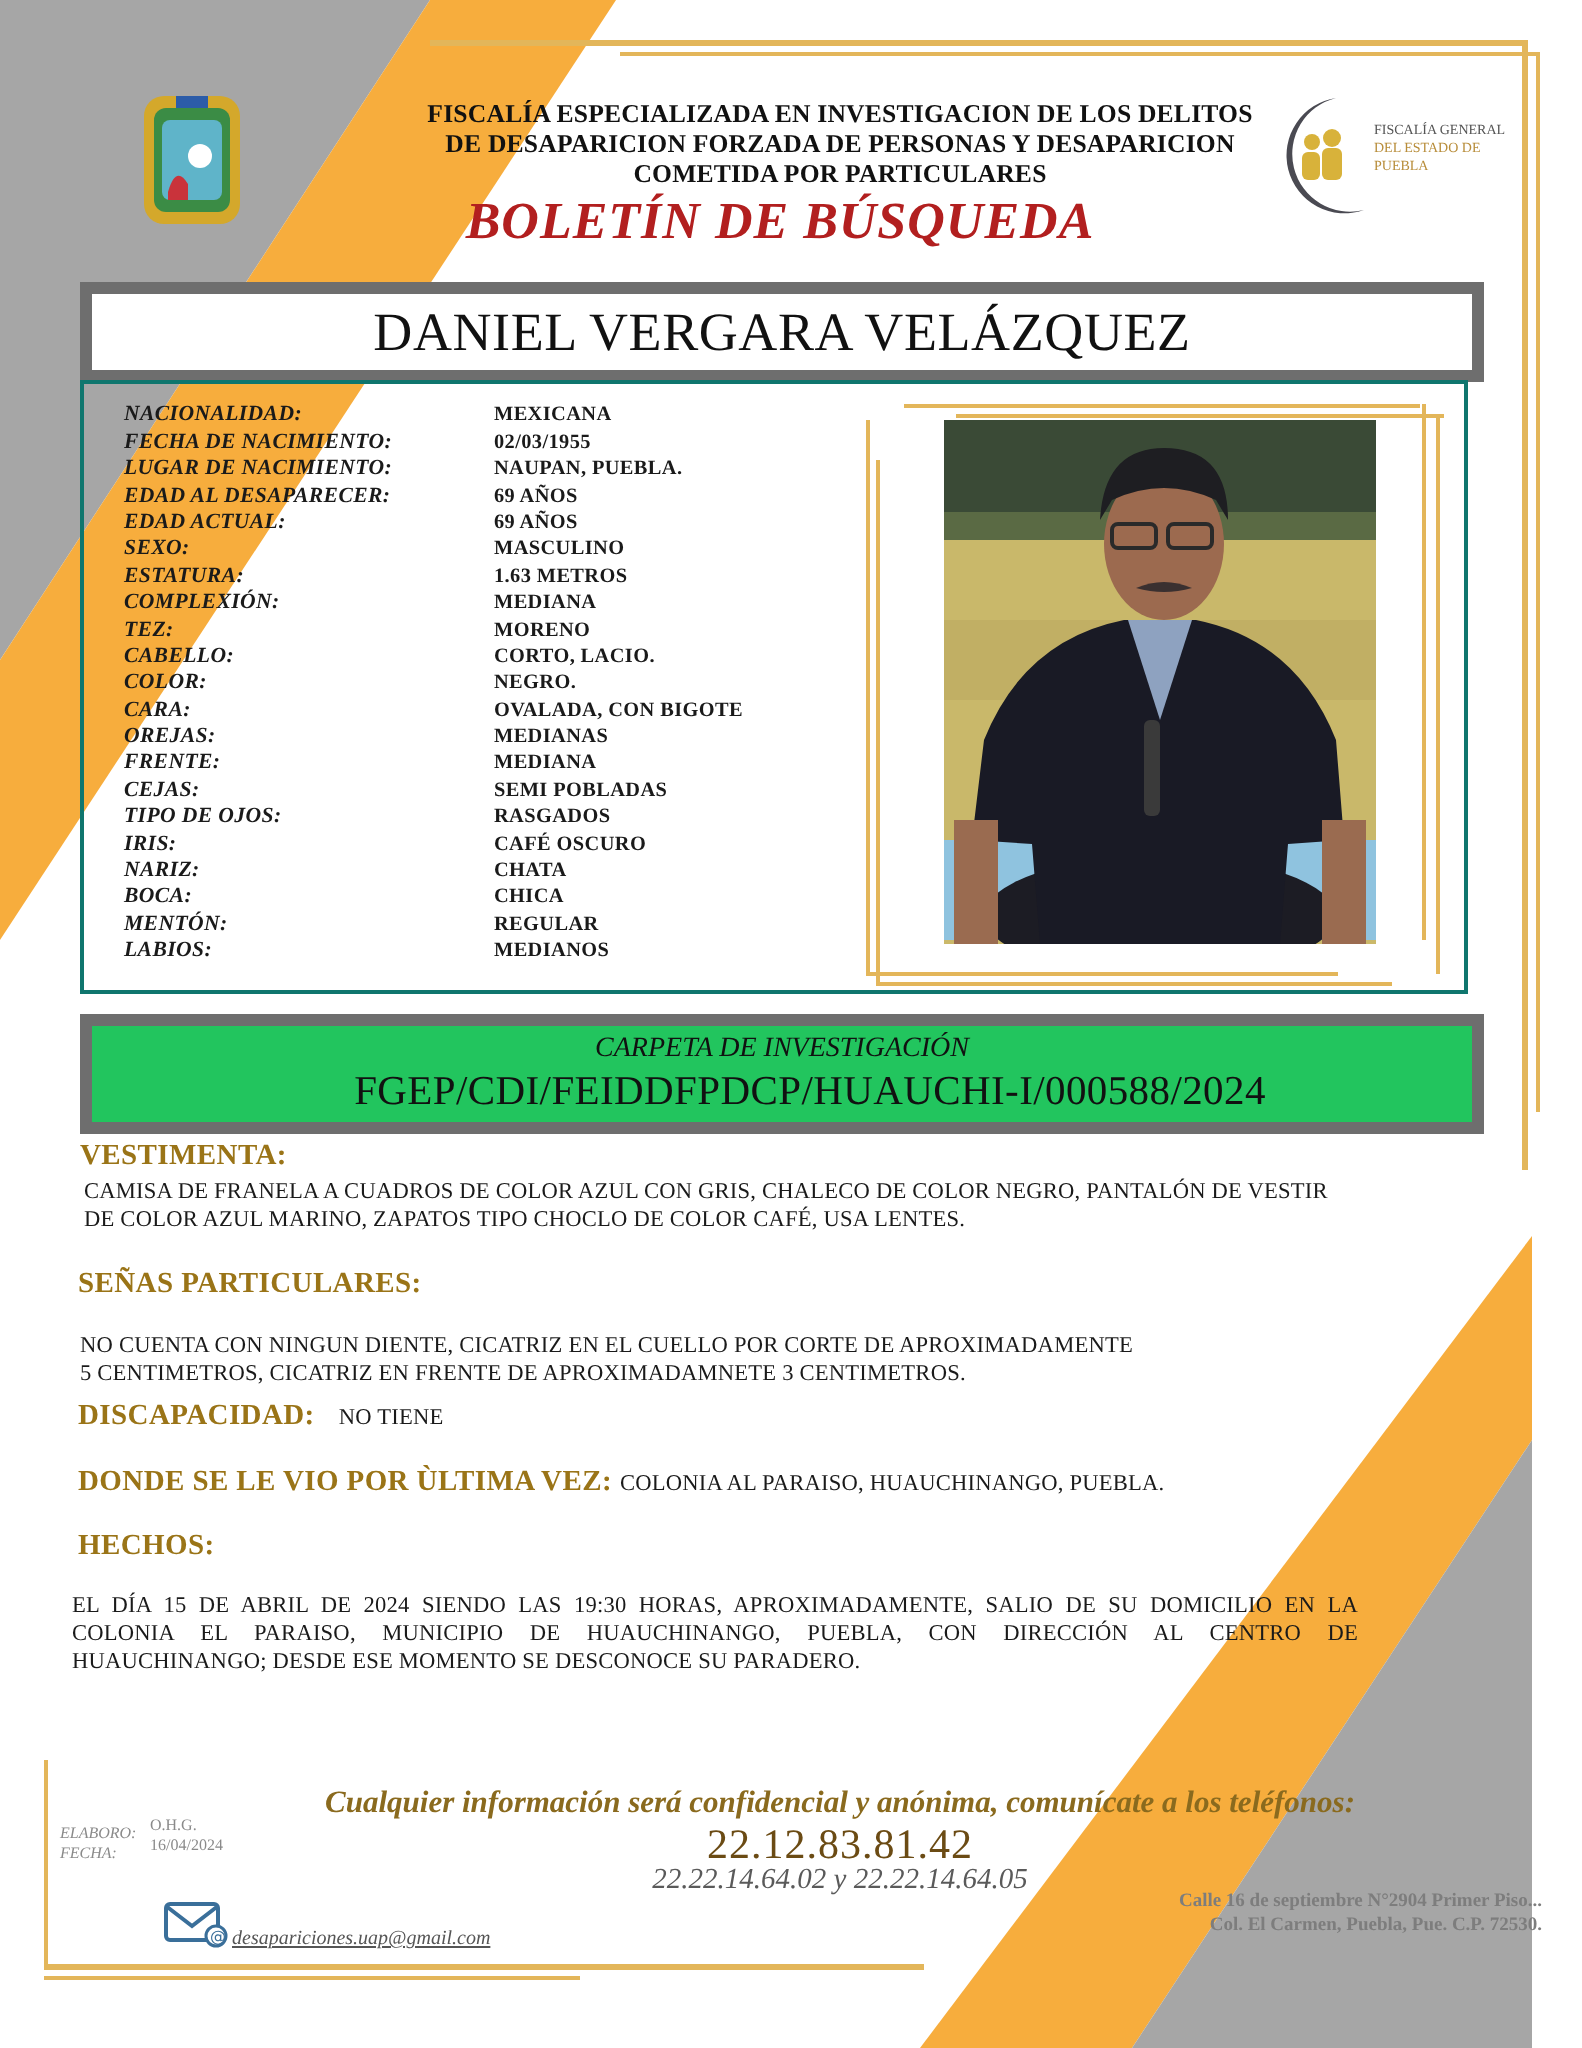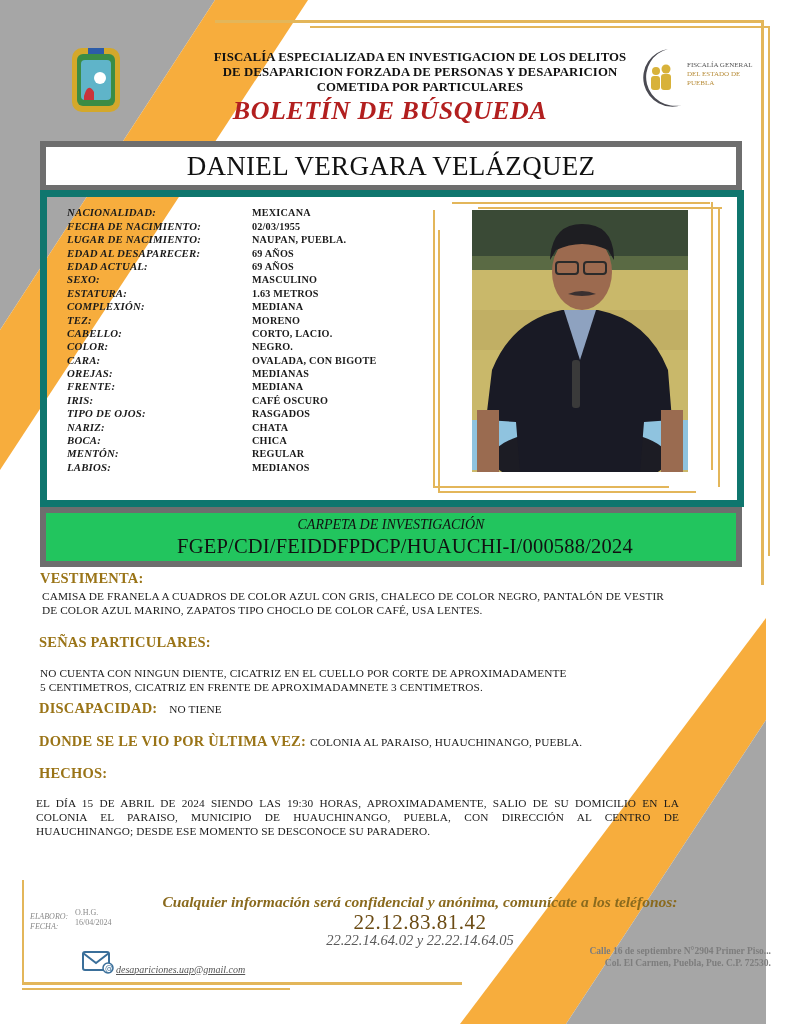--- a/index.html
+++ b/index.html
@@ -31,21 +31,21 @@
     .name-box {
       left: 40px; top: 141px; width: 690px; height: 38px;
       border: 6px solid #6e6e6e; background: #fff; box-sizing: content-box;
       display: flex; align-items: center; justify-content: center;
     }
     .name-box span { font-size: 27px; letter-spacing: 0.3px; }
 
     
     .details-box {
       left: 40px; top: 190px; width: 690px; height: 303px;
-      border: 7px solid #0f766e; box-sizing: content-box;
+      border: 2px solid #0f766e; box-sizing: content-box;
     }
     .details-list { position: absolute; left: 20px; top: 8px; }
     .detail-row { display: flex; height: 13.4px; align-items: flex-end; }
     .detail-label {
       width: 142px; font-style: italic; font-weight: bold; font-size: 10.8px;
       color: #1a1a1a; letter-spacing: 0.2px;
     }
     .detail-value {
       font-weight: bold; font-size: 10.2px; color: #1a1a1a; letter-spacing: 0.2px; margin-left: 43px;
     }
@@ -193,26 +193,30 @@
       </div>
       <div class="detail-row">
         <span class="detail-label">OREJAS:</span>
         <span class="detail-value">MEDIANAS</span>
       </div>
       <div class="detail-row">
         <span class="detail-label">FRENTE:</span>
         <span class="detail-value">MEDIANA</span>
       </div>
       <div class="detail-row">
+        <span class="detail-label">CEJAS:</span>
+        <span class="detail-value">SEMI POBLADAS</span>
+      </div>
+      <div class="detail-row">
+        <span class="detail-label">TIPO DE OJOS:</span>
+        <span class="detail-value">RASGADOS</span>
+      </div>
+      <div class="detail-row">
         <span class="detail-label">IRIS:</span>
         <span class="detail-value">CAFÉ OSCURO</span>
-      </div>
-      <div class="detail-row">
-        <span class="detail-label">TIPO DE OJOS:</span>
-        <span class="detail-value">RASGADOS</span>
       </div>
       <div class="detail-row">
         <span class="detail-label">NARIZ:</span>
         <span class="detail-value">CHATA</span>
       </div>
       <div class="detail-row">
         <span class="detail-label">BOCA:</span>
         <span class="detail-value">CHICA</span>
       </div>
       <div class="detail-row">

